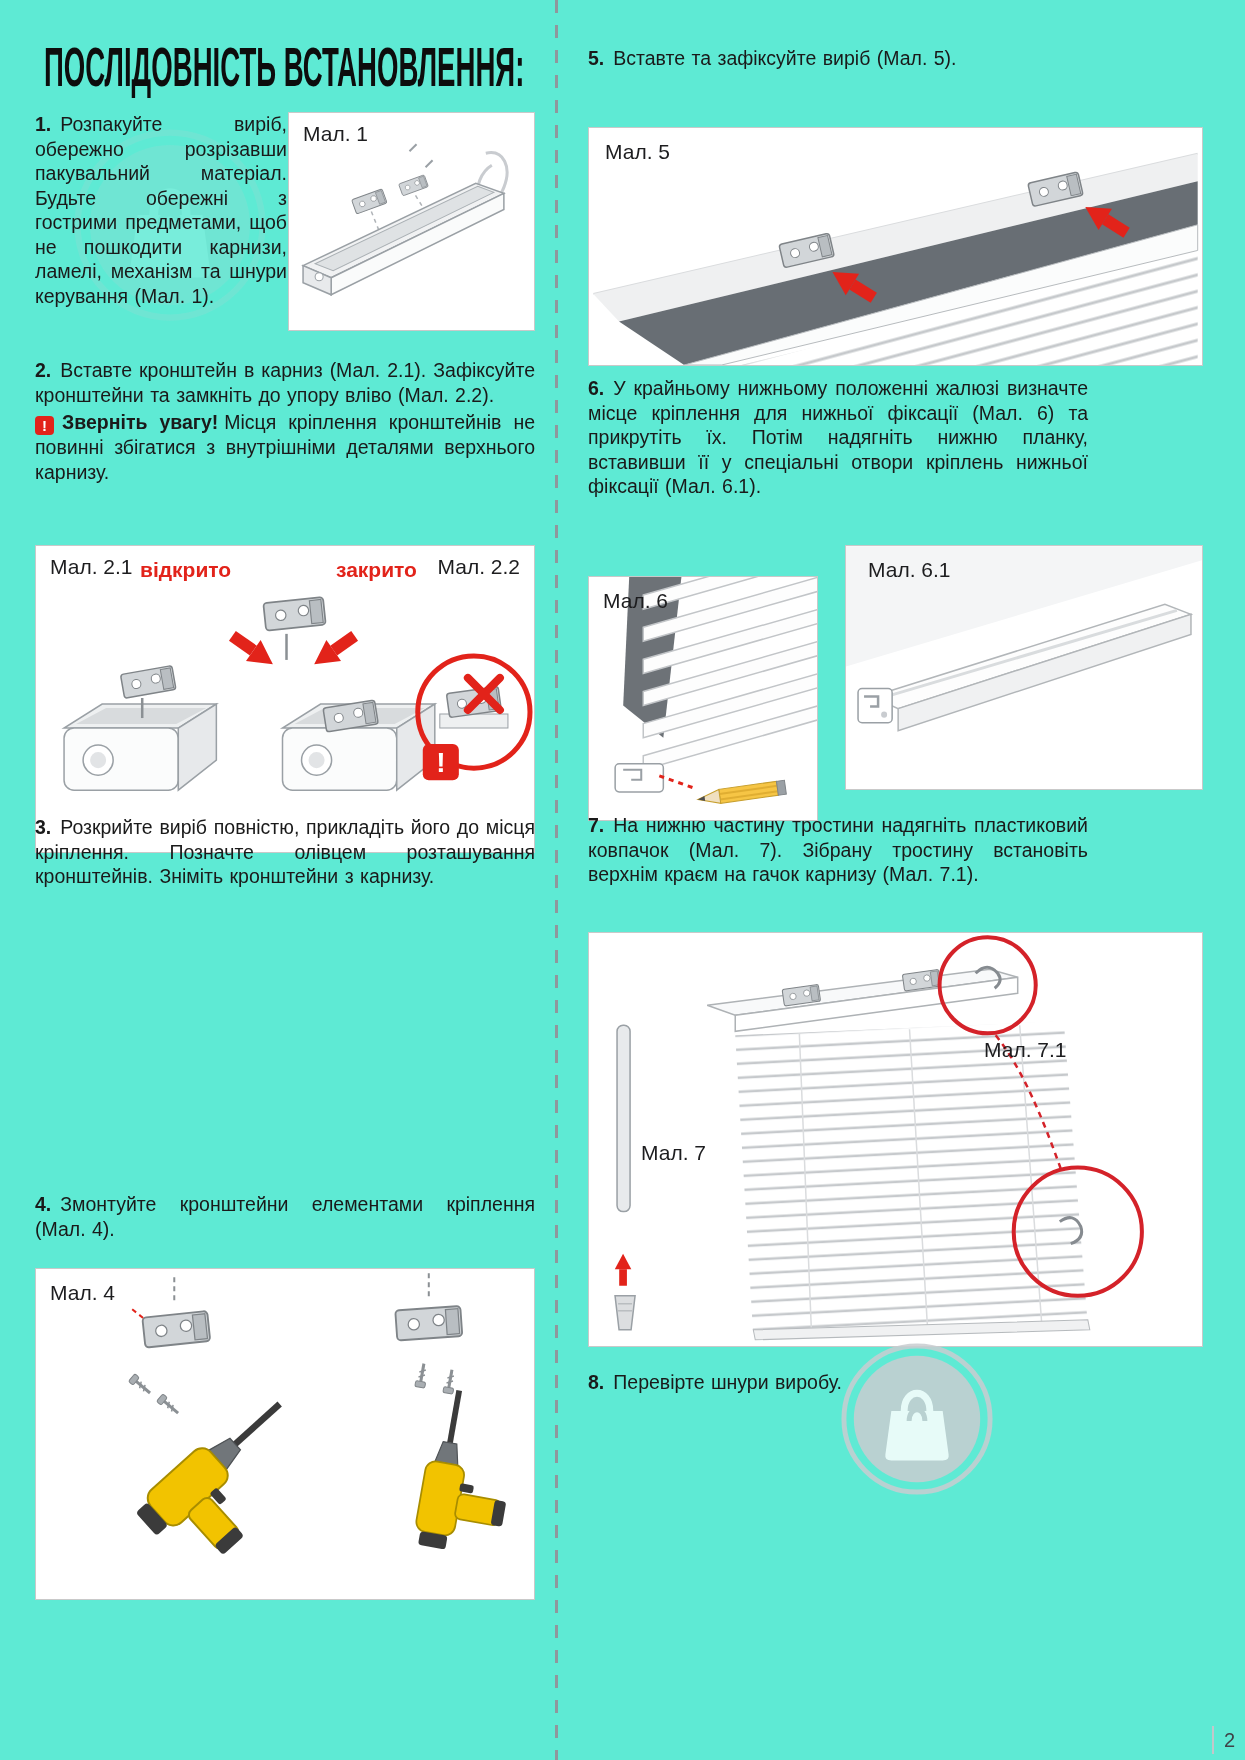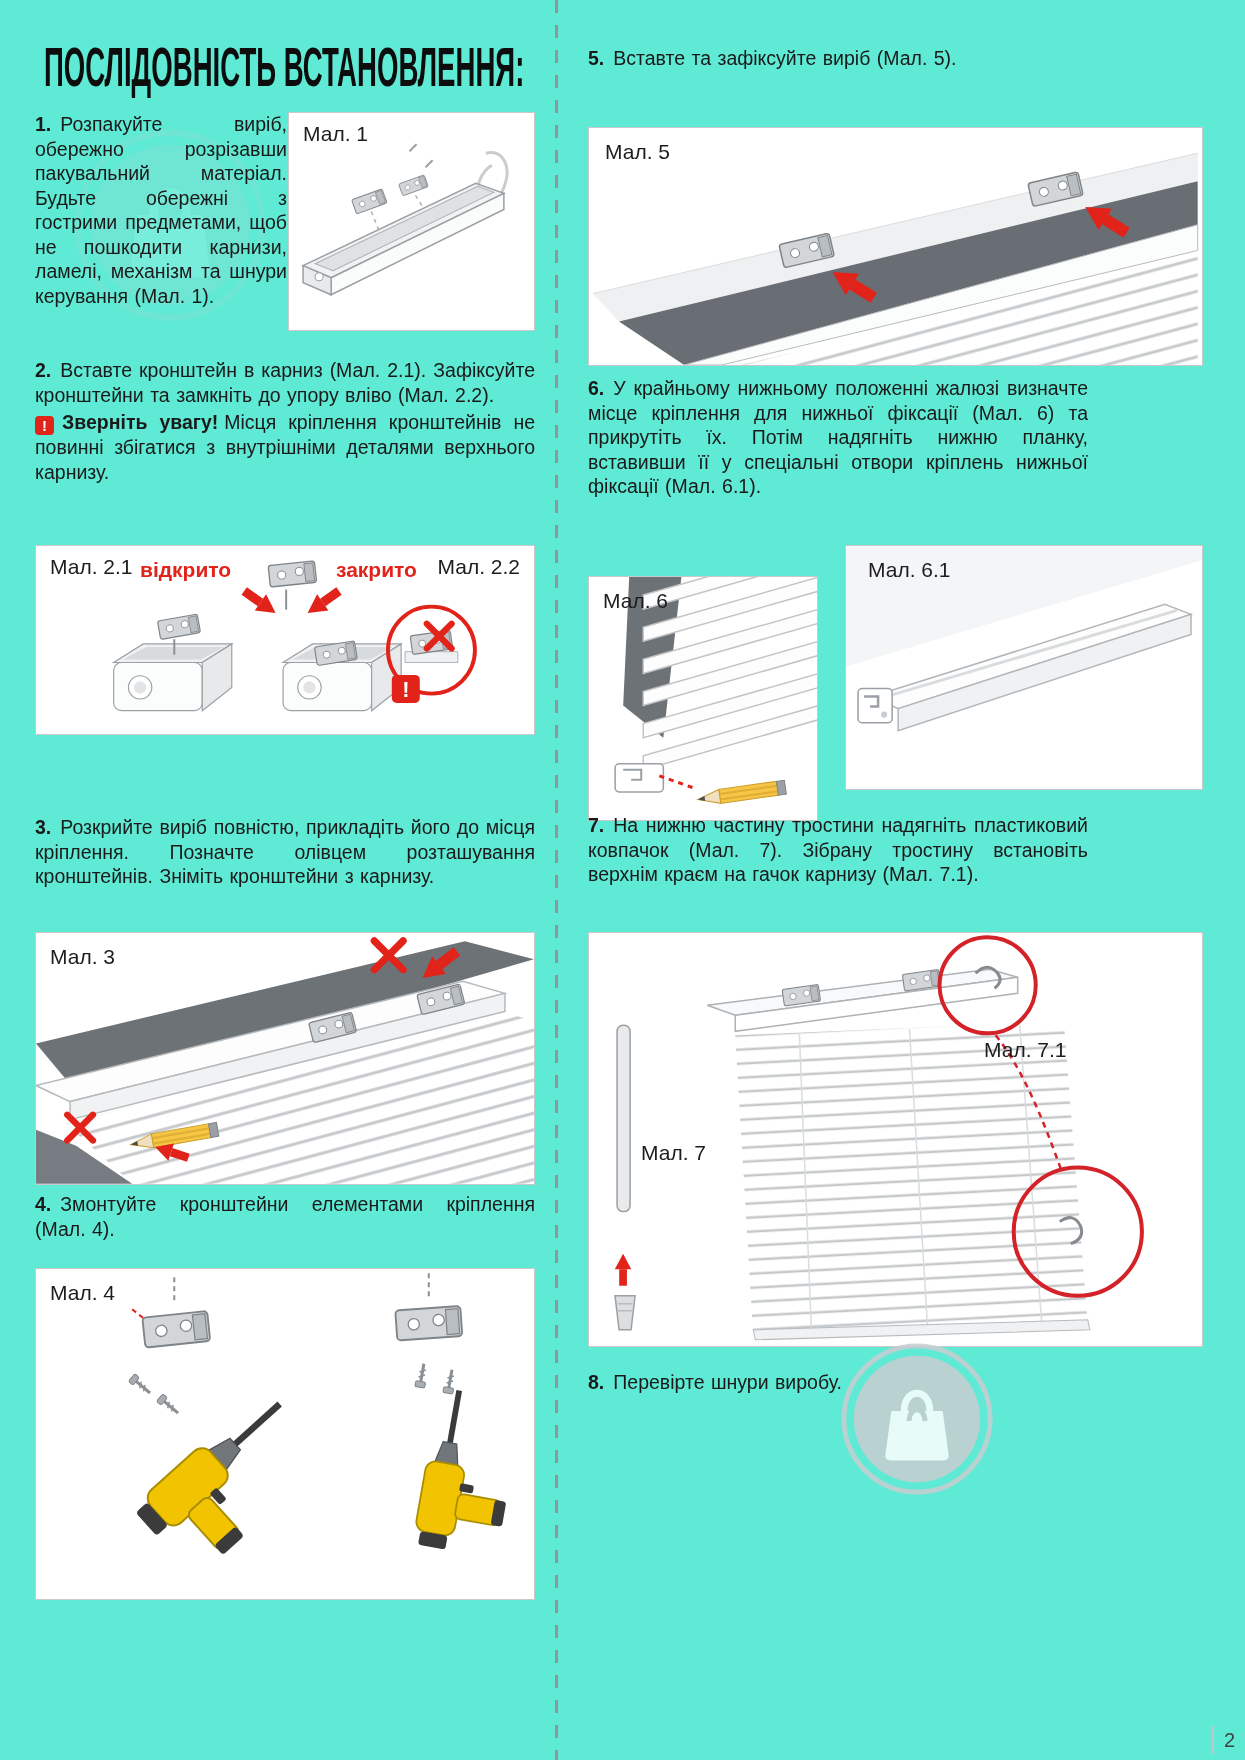--- a/index.html
+++ b/index.html
@@ -136,21 +136,21 @@
 
   <div class="step" style="left:35px; top:358px; width:500px;">
     <p>
       <span class="stepnum">2.</span><span>Вставте кронштейн в карниз (Мал. 2.1). Зафіксуйте кронштейни та замкніть до упору вліво (Мал. 2.2).</span>
     </p>
     <p class="warn">
       <span class="warn-icon">!</span><span class="warn-label">Зверніть увагу!</span><span>Місця кріплення кронштейнів не повинні збігатися з внутрішніми деталями верхнього карнизу.</span>
     </p>
   </div>
 
-  <div class="figbox" style="left:35px; top:545px; width:500px; height:190px;">
+  <div class="figbox" style="left:35px; top:545px; width:500px; height:308px;">
     <span class="figlabel" style="left:14px; top:9px;">Мал. 2.1</span>
     <span class="redlabel" style="left:104px; top:12px;">відкрито</span>
     <span class="redlabel" style="left:300px; top:12px;">закрито</span>
     <span class="figlabel" style="right:14px; top:9px;">Мал. 2.2</span>
     <svg class="fig" viewBox="0 0 497 242" preserveAspectRatio="xMidYMid meet">
 
       <polygon points="28,150 142,150 180,126 66,126" fill="#eef0f1" stroke="#9aa0a5" stroke-width="1.5"></polygon>
       <polygon points="40,146 140,146 170,130 70,130" fill="#d8dbdd"></polygon>
       <rect x="28" y="150" width="114" height="62" rx="10" fill="#fbfcfc" stroke="#9aa0a5" stroke-width="1.5"></rect>
       <polygon points="142,150 180,126 180,182 142,212" fill="#e7e9eb" stroke="#9aa0a5" stroke-width="1.5"></polygon>
@@ -181,37 +181,20 @@
       <use href="#redx" transform="translate(447,116)"></use>
       <rect x="386" y="166" width="36" height="36" rx="6" fill="#e2231a"></rect>
       <text x="404" y="194" text-anchor="middle" font-size="28" font-weight="bold" fill="#fff" font-family="Liberation Sans, sans-serif">!</text>
     </svg>
   </div>
 
   <p class="step" style="left:35px; top:815px; width:500px;">
     <span class="stepnum">3.</span><span>Розкрийте виріб повністю, прикладіть його до місця кріплення. Позначте олівцем розташування кронштейнів. Зніміть кронштейни з карнизу.</span>
   </p>
 
-  <div class="figbox" style="left:35px; top:932px; width:500px; height:253px;">
-    <span class="figlabel" style="left:14px; top:12px;">Мал. 3</span>
-    <svg class="fig" viewBox="0 0 497 250" preserveAspectRatio="xMidYMid meet">
-      <polygon points="0,110 428,8 497,26 40,158" fill="#6d7277"></polygon>
-      <polygon points="30,190 466,78 497,88 497,250 96,250" fill="url(#slatsA)"></polygon>
-      <polygon points="0,196 40,212 96,250 0,250" fill="#767c82"></polygon>
-      <polygon points="0,152 426,48 468,60 34,168" fill="#fdfdfd" stroke="#b6babd" stroke-width="1.5"></polygon>
-      <polygon points="34,168 468,60 468,78 34,186" fill="#f1f2f3" stroke="#b6babd" stroke-width="1.5"></polygon>
-      <use href="#bracket" transform="translate(296,94) rotate(-14) scale(0.85)"></use>
-      <use href="#bracket" transform="translate(404,66) rotate(-14) scale(0.85)"></use>
-      <use href="#redx" transform="translate(352,22) scale(0.9)"></use>
-      <use href="#rarrow" transform="translate(420,18) rotate(142) scale(0.75)"></use>
-      <use href="#pencil" transform="translate(134,204) scale(-1,1) rotate(10)"></use>
-      <use href="#redx" transform="translate(44,194) scale(0.8)"></use>
-      <use href="#rarrow" transform="translate(152,224) rotate(198) scale(0.6)"></use>
-    </svg>
-  </div>
 
   <p class="step" style="left:35px; top:1192px; width:500px;">
     <span class="stepnum">4.</span><span>Змонтуйте кронштейни елементами кріплення (Мал. 4).</span>
   </p>
 
   <div class="figbox" style="left:35px; top:1268px; width:500px; height:332px;">
     <span class="figlabel" style="left:14px; top:12px;">Мал. 4</span>
     <svg class="fig" viewBox="0 0 497 329" preserveAspectRatio="xMidYMid meet">
       <line x1="138" y1="8" x2="138" y2="34" stroke="#8b9094" stroke-dasharray="5 4" stroke-width="2"></line>
       <line x1="392" y1="4" x2="392" y2="28" stroke="#8b9094" stroke-dasharray="5 4" stroke-width="2"></line>

